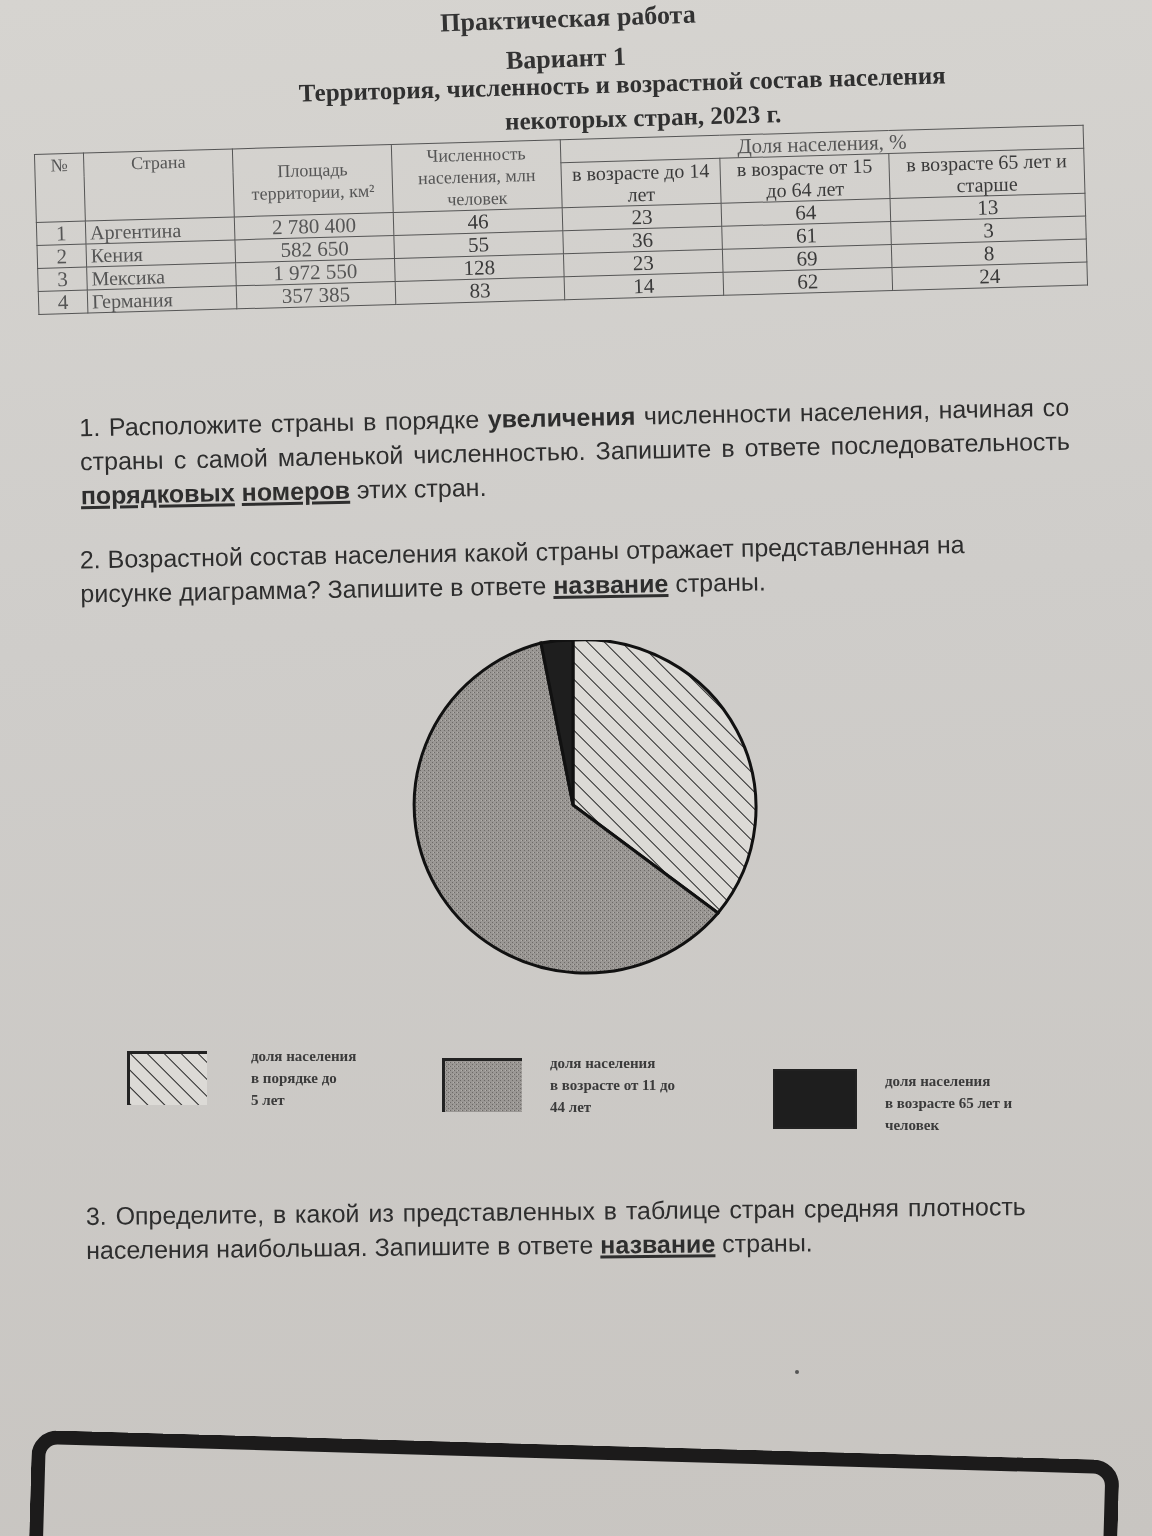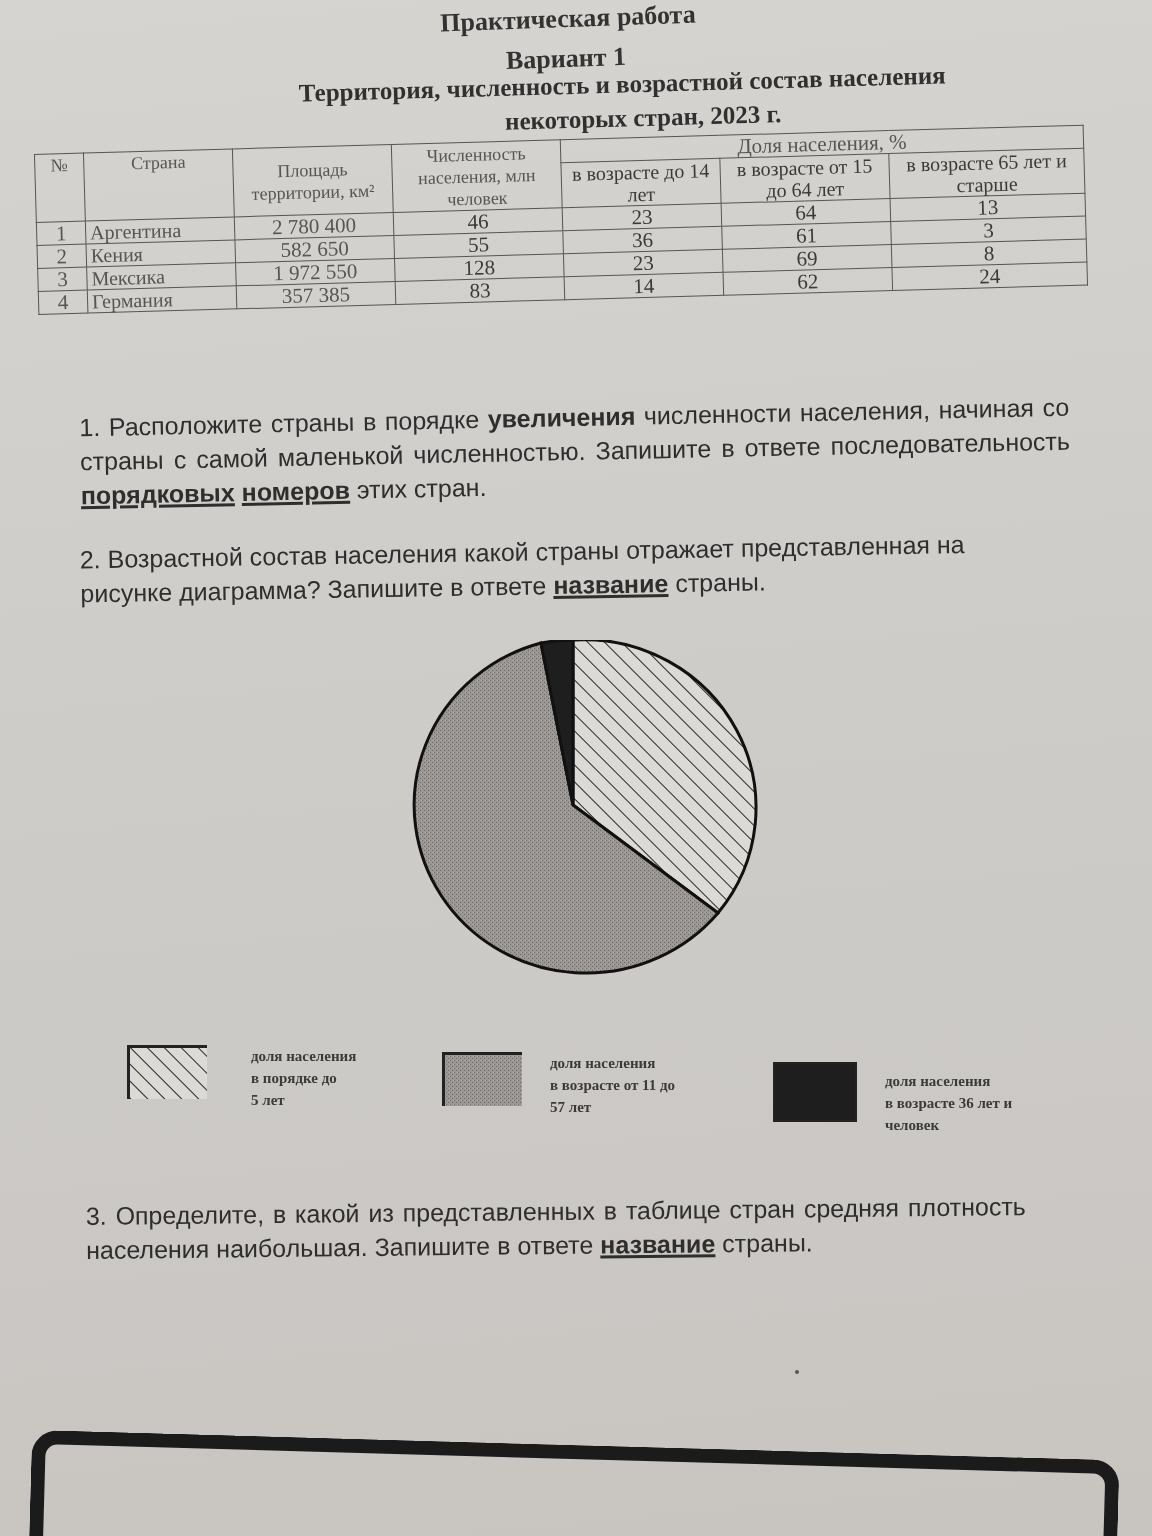--- a/index.html
+++ b/index.html
@@ -14,21 +14,21 @@
   td,th{border:1.5px solid #555;text-align:center;padding:0 4px;font-weight:normal;color:#3a3a3a;line-height:22px;}
   th{font-size:18px;color:#555;}
   td.name{text-align:left;color:#555;font-size:20px;}
   td.num{color:#555;}
   .questions{position:absolute;left:80px;width:990px;font-family:"Liberation Sans Narrow","Liberation Sans",sans-serif;font-size:25px;color:#2e2e2e;}
   .q1{top:400px;transform:rotate(-1.2deg);line-height:34px;text-align:justify;}
   .q2{top:534px;transform:rotate(-1deg);line-height:34px;}
   .q3{top:1194px;transform:rotate(-0.6deg);line-height:34px;text-align:justify;}
   b.u{text-decoration:underline;text-decoration-thickness:3px;}
   .pie{position:absolute;left:398px;top:640px;}
-  .legend-item{position:absolute;display:flex;align-items:flex-start;}
+  .legend-item{position:absolute;display:flex;align-items:center;}
   .swatch{width:80px;height:54px;border:2.5px solid #222;box-sizing:border-box;}
   .legend-text{font-size:15px;line-height:22px;margin-left:44px;font-weight:bold;color:#3b3b3b;font-family:"Liberation Serif",serif;}
   .frame{position:absolute;left:30px;top:1445px;width:1060px;height:120px;border:14px solid #1c1b1b;border-radius:26px 26px 0 0;border-bottom:none;transform:rotate(1.6deg);}
   .dot{position:absolute;left:795px;top:1370px;width:4px;height:4px;background:#555;border-radius:2px;}
 </style>
 </head>
 <body>
 
 <div class="paper"></div>
 
@@ -134,29 +134,29 @@
   </div>
 </div>
 
 <div class="legend-item" style="left:442px;top:1052px;">
   <svg class="swatch" width="84" height="58" style="border:none;">
     <rect x="1.5" y="1.5" width="81" height="55" fill="url(#grain)" stroke="#222" stroke-width="3"></rect>
   </svg>
   <div class="legend-text" style="margin-left:28px;">
     <div>доля населения</div>
     <div>в возрасте от 11 до</div>
-    <div>57 лет</div>
+    <div>44 лет</div>
   </div>
 </div>
 
 <div class="legend-item" style="left:773px;top:1062px;">
   <div class="swatch" style="width:84px;height:60px;background:#1e1e1e;"></div>
   <div class="legend-text" style="margin-left:28px;margin-top:8px;">
     <div>доля населения</div>
-    <div>в возрасте 36 лет и</div>
+    <div>в возрасте 65 лет и</div>
     <div>человек</div>
   </div>
 </div>
 
 <div class="questions q3" style="left:86px;width:940px;">
   <span>3. Определите, в какой из представленных в таблице стран средняя плотность населения наибольшая. Запишите в ответе </span><b class="u">название</b><span> страны.</span>
 </div>
 
 <div class="dot"></div>
 <div class="frame"></div>

